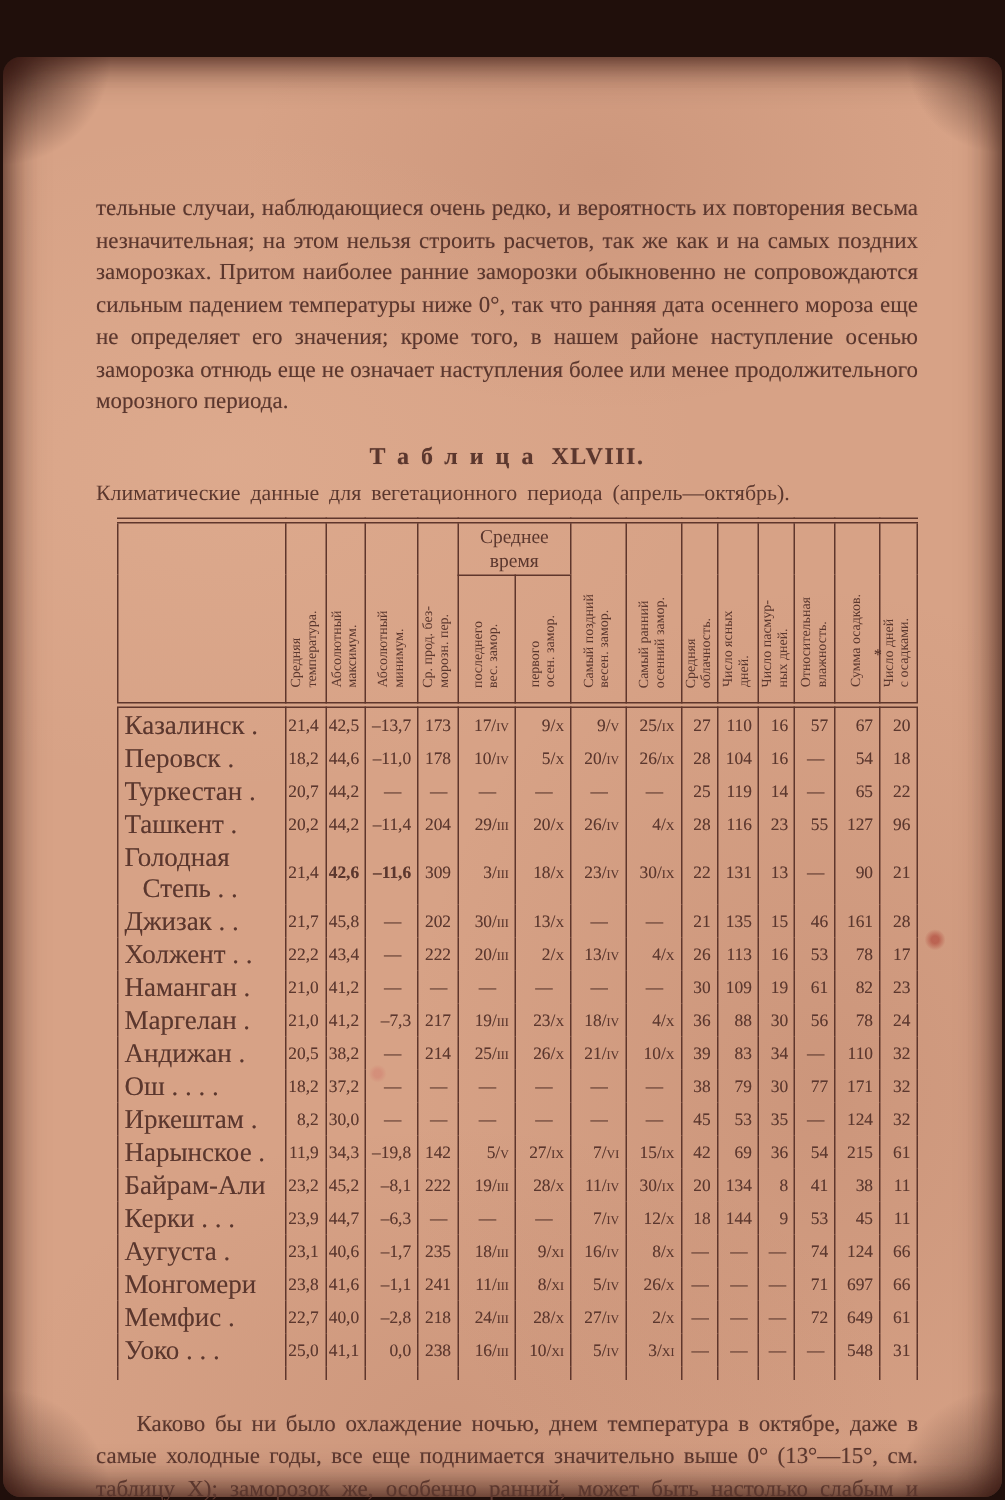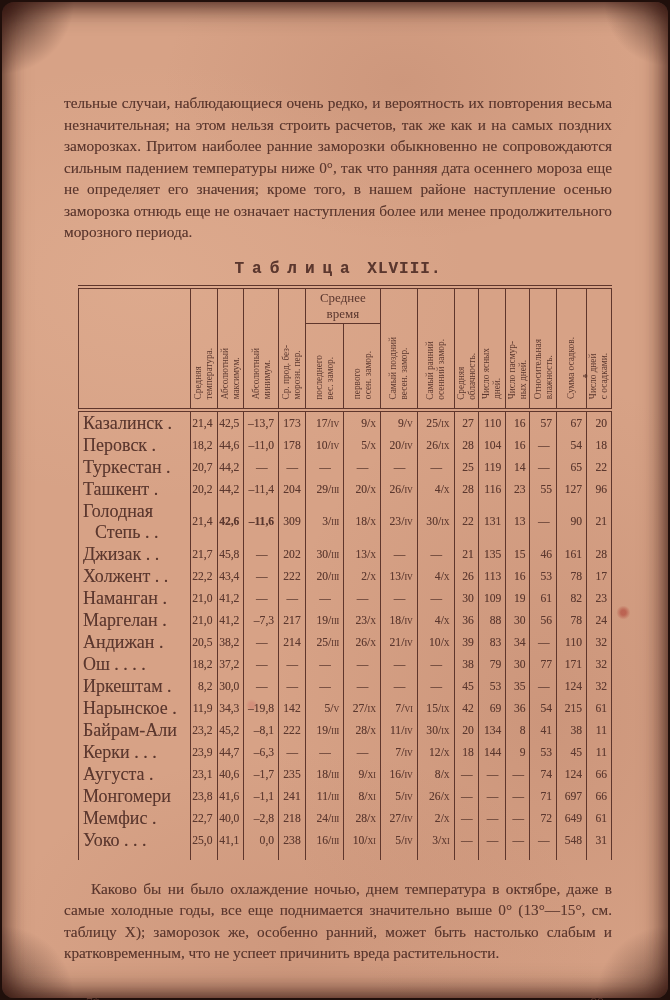--- a/index.html
+++ b/index.html
@@ -22,32 +22,32 @@
       radial-gradient(circle at 100% 0%, rgba(40,16,13,.65), rgba(40,16,13,0) 64px),
       radial-gradient(circle at 100% 100%, rgba(40,16,13,.55), rgba(40,16,13,0) 72px),
       radial-gradient(circle at 0% 100%, rgba(40,16,13,.6), rgba(40,16,13,0) 72px);
     box-shadow:
       inset 0 12px 26px -9px rgba(56,24,18,.85),
       inset 0 -13px 26px -9px rgba(56,24,18,.8),
       inset 13px 0 26px -11px rgba(56,24,18,.55),
       inset -13px 0 26px -11px rgba(56,24,18,.65);
     color:var(--ink);
     font-family:"Liberation Serif","DejaVu Serif",serif;
+    margin-top:36px;
   }
   .content{position:absolute;left:62px;right:56px;top:90px;}
   .para{
     margin:0;width:548px;
     font-size:15.3px;line-height:21.5px;text-align:justify;
     color:var(--ink);text-shadow:0 0 .5px rgba(91,55,46,.45);
   }
   .para.indent{text-indent:27px;margin-top:14px;}
   .tbl-title{
     margin-top:17px;text-align:center;font-size:16px;font-weight:700;
     text-shadow:0 0 .5px rgba(91,55,46,.5);
-    font-family:Liberation Mono, monospace;
   }
   .tbl-title .spaced{letter-spacing:.5em;}
   .tbl-title .num{letter-spacing:1px;}
   .tbl-subtitle{margin-top:7px;font-size:14.6px;word-spacing:3px;width:548px;}
   .tbl-wrap{position:relative;display:inline-block;margin:7px 0 0 14px;}
   table{border-collapse:collapse;table-layout:fixed;}
   table{border-top:4px double var(--line);}
   thead{border-bottom:4px double var(--line);}
   th,td{border-left:1px solid var(--line);padding:0;}
   th:last-child,td:last-child{border-right:1px solid var(--line);}
@@ -88,20 +88,21 @@
 <div class="page">
   <div class="content">
 
     <p class="para">тельные случаи, наблюдающиеся очень редко, и вероятность их повторения весьма незначительная; на этом нельзя строить расчетов, так же как и на самых поздних заморозках. Притом наиболее ранние заморозки обыкновенно не сопровождаются сильным падением температуры ниже 0°, так что ранняя дата осеннего мороза еще не определяет его значения; кроме того, в нашем районе наступление осенью заморозка отнюдь еще не означает наступления более или менее продолжительного морозного периода.</p>
 
     <div class="tbl-title">
       <span class="spaced">Таблица</span>
       <span class="num">XLVIII.</span>
     </div>
 
+    <div class="tbl-subtitle">Климатические данные для вегетационного периода (апрель—октябрь).</div>
 
     <div class="tbl-wrap">
       <table id="climate-table">
         <colgroup id="tbl-cols">
             <col style="width: 115px;">
             <col style="width: 25px;">
             <col style="width: 27px;">
             <col style="width: 36px;">
             <col style="width: 27px;">
             <col style="width: 40px;">

